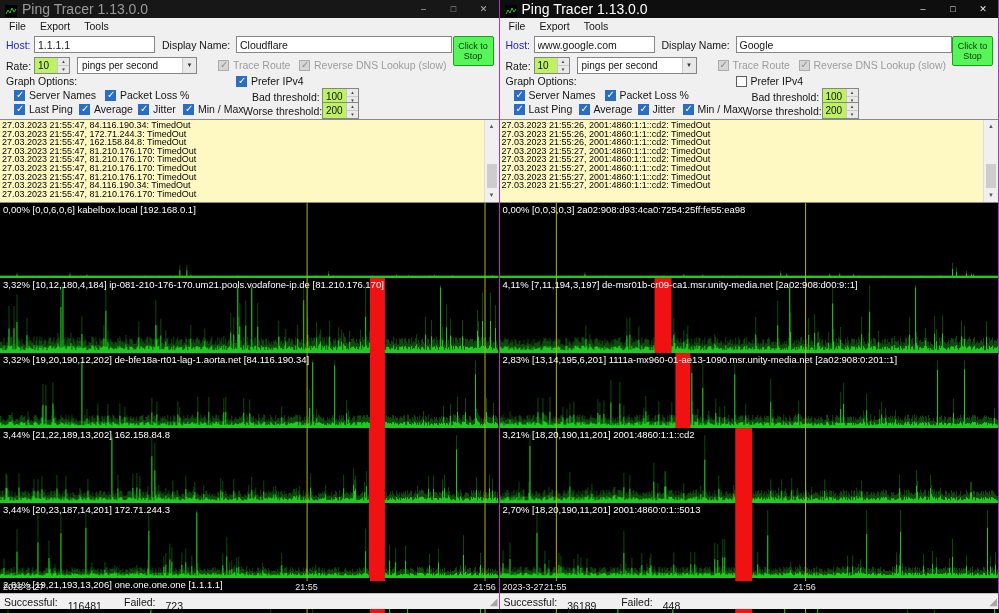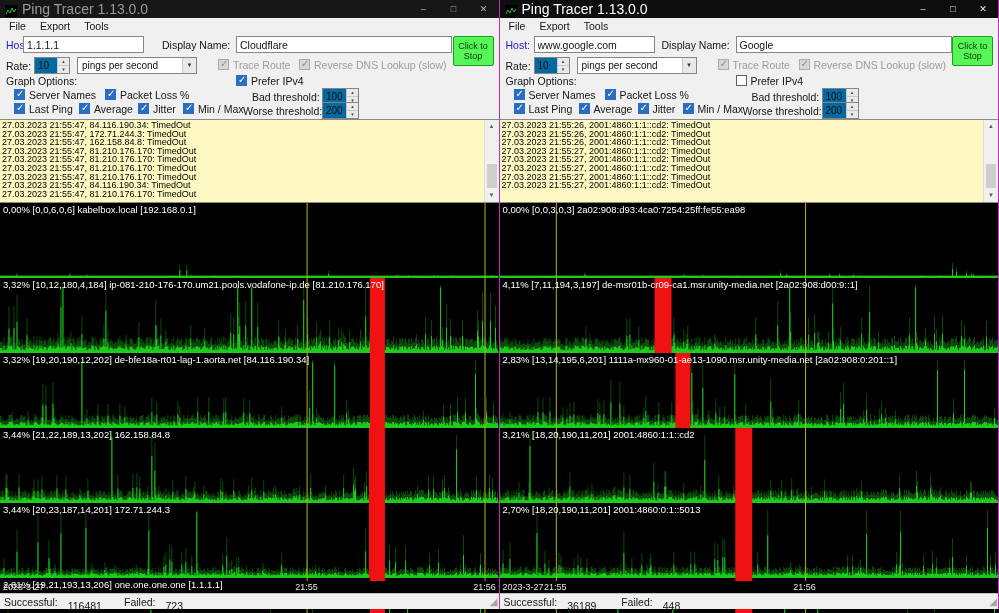--- a/index.html
+++ b/index.html
@@ -19,31 +19,31 @@
 
   .menubar{height:15px;background:#f0f0f0;display:flex;align-items:center;padding-left:2px;flex:none}
   .menu-item{font-size:10.5px;color:#141414;padding:0 7px}
 
   .panel{height:86px;position:relative;flex:none;font-size:10.5px;color:#141414}
   .abs{position:absolute}
   .lbl-blue{color:#2323c8}
   .tinput{border:1px solid #858585;background:#fff;font-size:10.5px;padding:0 3px;height:17px;font-family:inherit;color:#111}
   .stopbtn{background:#58f558;border:1px solid #18a018;border-radius:2px;color:#073807;font-size:9px;line-height:1.15;text-align:center;padding:2px 1px;font-family:inherit}
 
-  .spin{display:inline-flex;height:17px;border:1px solid #858585;background:#0369a1}
+  .spin{display:inline-flex;height:17px;border:1px solid #858585;background:#bef264}
   .spin .val{flex:1;font-size:10px;padding:2px 0 0 3px;color:#111}
   .spin .arrows{display:flex;flex-direction:column;width:12px;border-left:1px solid #c9c9c9}
   .spin .arrows span{flex:1;background:#e9e9e9;font-size:4.5px;line-height:7px;text-align:center;color:#454545}
   .spin .arrows span:first-child{border-bottom:1px solid #c9c9c9}
 
   .combo{display:inline-flex;height:17px;border:1px solid #858585;background:#fff}
   .combo .txt{flex:1;font-size:10px;padding:2px 0 0 4px;white-space:nowrap;color:#111}
   .combo .arrow{width:14px;background:#e9e9e9;border-left:1px solid #c9c9c9;text-align:center;font-size:6px;line-height:15px;color:#333}
 
-  .cb{display:inline-flex;align-items:flex-start;gap:4px;white-space:nowrap}
+  .cb{display:inline-flex;align-items:flex-end;gap:4px;white-space:nowrap}
   .cb .box{width:11px;height:11px;border:1px solid #5f5f5f;background:#fff;position:relative;flex:none}
   .cb.checked .box{background:#2a6dc5;border-color:#2a6dc5}
   .cb.checked .box::after{content:"✓";position:absolute;left:1px;top:-2px;font-size:10px;color:#fff}
   .cb.disabled .box{background:#d6d6d6;border-color:#ababab}
   .cb.disabled .box::after{content:"✓";position:absolute;left:1px;top:-2px;font-size:10px;color:#8d8d8d}
   .cb .lbl{font-size:10.5px;color:#141414}
   .cb.disabled .lbl{color:#9c9c9c}
 
   .log{height:84px;background:#fef9c3;border-top:1px solid #8a8a8a;border-bottom:1px solid #8a8a8a;
        position:relative;overflow:hidden;flex:none;padding-top:1px}
@@ -85,21 +85,21 @@
       <span class="winbtn">□</span>
       <span class="winbtn">✕</span>
     </div>
     <div class="menubar">
       <span class="menu-item">File</span>
       <span class="menu-item">Export</span>
       <span class="menu-item">Tools</span>
     </div>
     <div class="panel">
       <span class="abs lbl-blue" style="left:6px;top:6px">Host:</span>
-      <input class="abs tinput" style="left: 23px; top: 3px; width: 121px;" readonly="" value="1.1.1.1">
+      <input class="abs tinput" style="left: 34px; top: 3px; width: 121px;" readonly="" value="1.1.1.1">
       <span class="abs" style="left:162px;top:6px">Display Name:</span>
       <input class="abs tinput" style="left: 236px; top: 3px; width: 216px;" readonly="" value="Cloudflare">
       <button class="abs stopbtn" style="right:5px;top:3px;width:41px;height:30px">Click to Stop</button>
 
       <span class="abs" style="left:6px;top:27px">Rate:</span>
       <span class="abs spin" style="left:34px;top:24px;width:36px">
         <span class="val">10</span>
         <span class="arrows">
             <span>▲</span>
             <span>▼</span>

